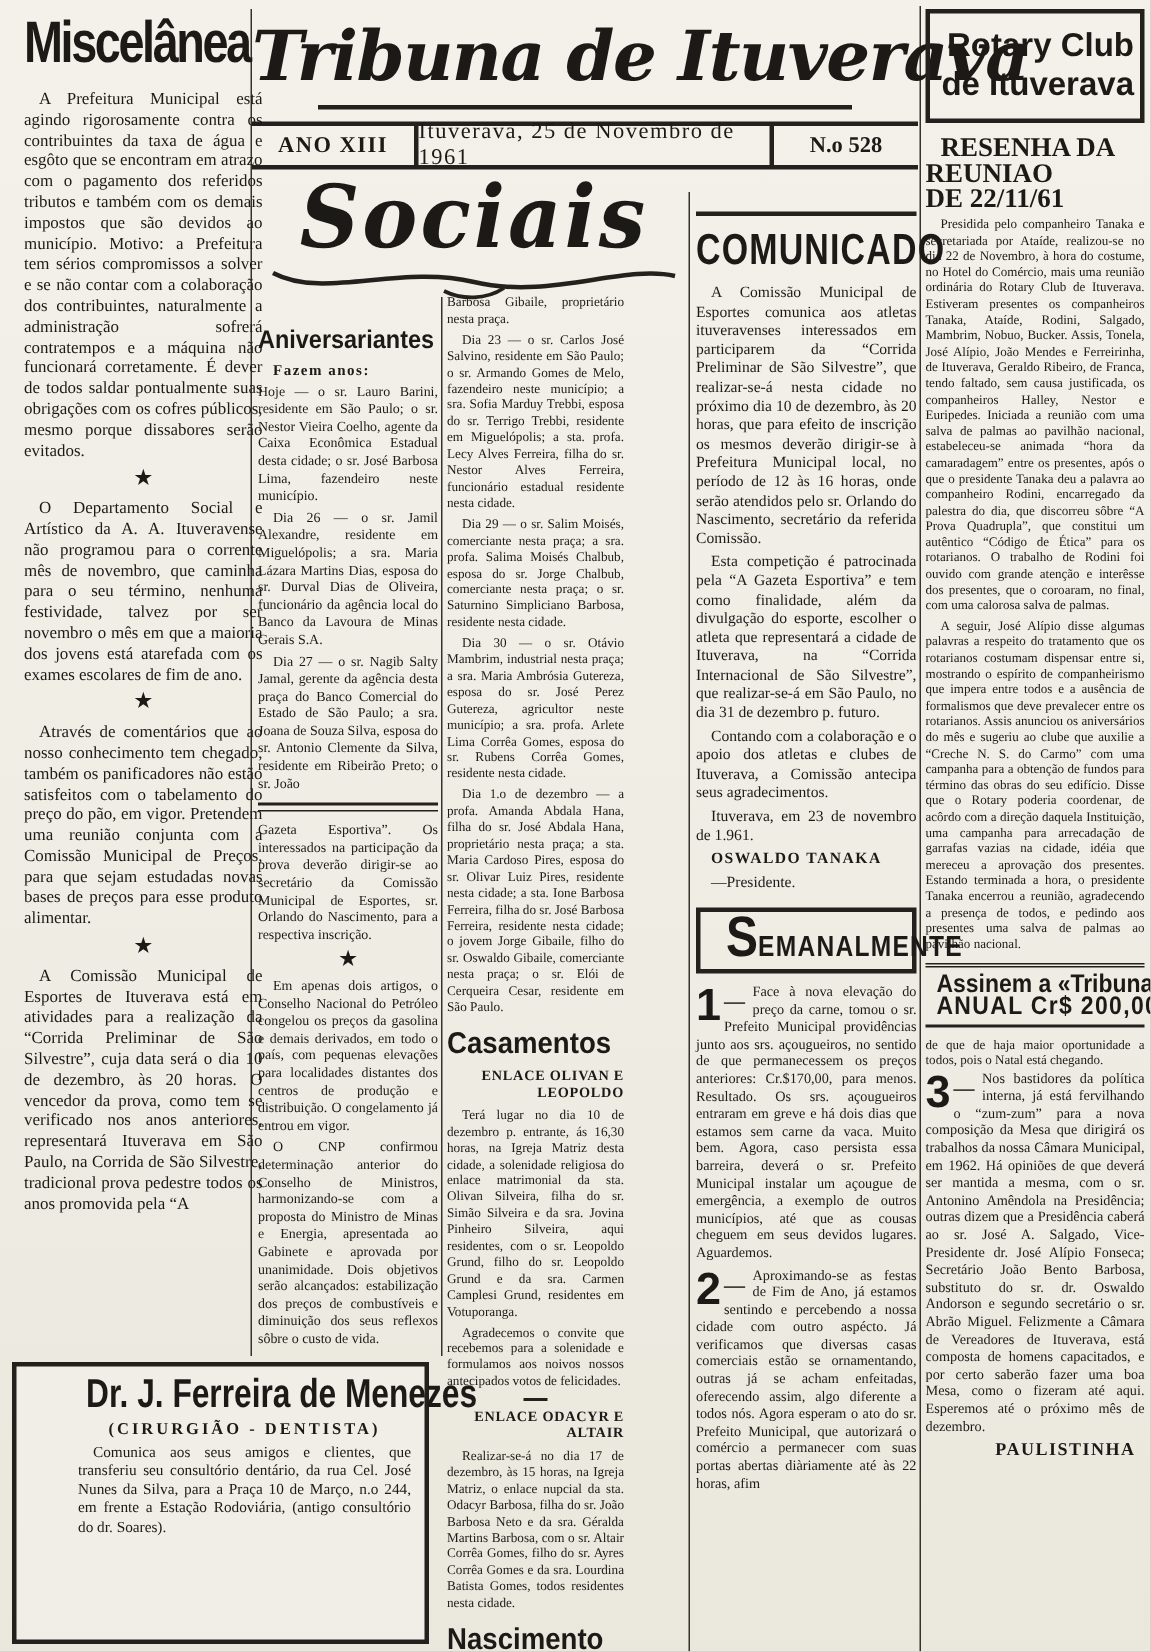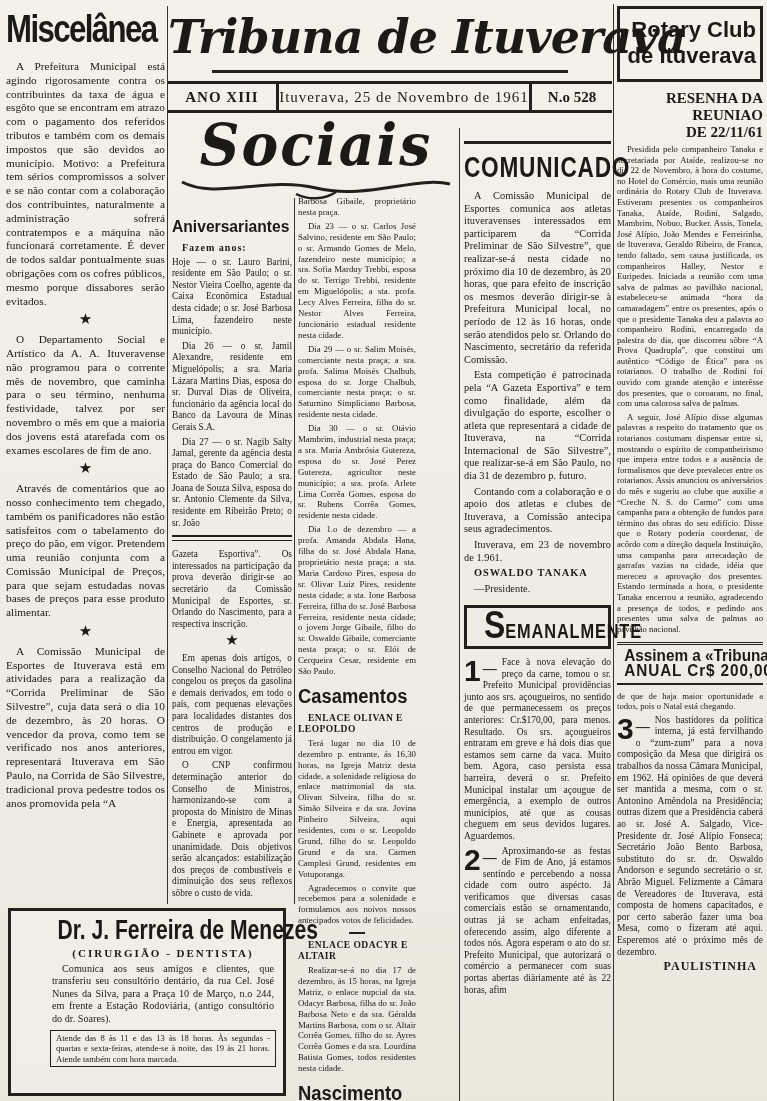--- a/index.html
+++ b/index.html
@@ -16,68 +16,68 @@
   .masthead-title{position:absolute;left:168px;top:10px;width:444px;text-align:center;
         font-family:"DejaVu Serif",serif;font-style:italic;font-weight:bold;
         font-size:46px;letter-spacing:-1px;white-space:nowrap;}
   .masthead-underline{position:absolute;left:212px;top:70px;width:356px;height:3px;background:#23211d;}
   .date-bar{position:absolute;left:168px;top:81px;width:444px;height:32px;box-sizing:border-box;
         border-top:3px solid #23211d;border-bottom:3px solid #23211d;display:flex;align-items:stretch;
         font-size:15px;}
   .date-cell{display:flex;align-items:center;justify-content:center;}
   .date-ano{width:108px;border-right:3px solid #23211d;font-weight:bold;letter-spacing:1px;}
   .date-mid{flex:1;border-right:3px solid #23211d;letter-spacing:1px;}
-  .date-num{width:80px;font-weight:bold;}
+  .date-num{width:96px;font-weight:bold;}
   
   .sociais{position:absolute;left:176px;top:110px;width:280px;height:86px;text-align:center;}
   .sociais-text{font-family:"DejaVu Serif",serif;font-style:italic;font-weight:bold;
         font-size:55px;line-height:70px;letter-spacing:2px;transform:scaleY(1.05);display:inline-block;}
   .sociais svg{position:absolute;left:0;bottom:-4px;}
   
   .col{position:absolute;text-align:justify;}
   .col p{margin:0 0 3px 0;text-indent:10px;hyphens:auto;}
   .col p.noindent{text-indent:0;}
   .star{display:block;text-align:center;font-size:15px;margin:5px 0 6px 0;text-indent:0 !important;}
   .double-rule{height:3px;border-top:2px solid #23211d;border-bottom:1px solid #23211d;margin:6px 0 8px 0;}
   .heavy-rule{height:3px;background:#23211d;margin:5px 0 6px 0;}
   .dash-divider{width:16px;height:2px;background:#23211d;margin:6px auto 6px auto;}
   
-  .left-col{left:6px;top:8px;width:159px;font-size:11.3px;line-height:13.8px;}
+  .left-col{left:16px;top:8px;width:159px;font-size:11.3px;line-height:13.8px;}
   .misc-title{font-family:"Liberation Sans",sans-serif;font-weight:bold;font-size:39px;
         letter-spacing:-2px;transform:scaleX(0.8);transform-origin:left;white-space:nowrap;
         margin:0 0 10px 0;line-height:42px;}
   
   .col1{left:172px;top:216px;width:120px;font-size:9.3px;line-height:11.6px;}
   .col2{left:298px;top:196px;width:118px;font-size:8.8px;line-height:10.9px;}
   .col3{left:464px;top:136px;width:147px;font-size:10.4px;line-height:12.6px;}
   .right-col{left:617px;top:6px;width:146px;font-size:8.7px;line-height:10.6px;}
   .sec-h{font-family:"Liberation Sans",sans-serif;font-weight:bold;white-space:nowrap;
         transform-origin:left;margin:0 0 4px 0;text-indent:0;}
   .h-aniv{font-size:17px;transform:scaleX(0.92);line-height:22px;}
   .h-casa,.h-nasc{font-size:20px;transform:scaleX(0.92);line-height:26px;margin-top:6px;}
   .h-comu{font-size:29px;letter-spacing:1px;transform:scaleX(0.78);line-height:34px;margin:2px 0 6px 0;}
   .fazem{font-weight:bold;letter-spacing:1px;margin:0 0 4px 0;text-indent:0;font-size:10px;}
-  .enlace-title{text-align:left;font-weight:bold;font-size:9.5px;letter-spacing:0.5px;
+  .enlace-title{text-align:right;font-weight:bold;font-size:9.5px;letter-spacing:0.5px;
         margin:4px 0 3px 0;text-indent:0;}
   .sig{text-indent:0;margin:2px 0;}
   .sig-name{font-weight:bold;letter-spacing:1px;}
   
   .sem-box{border:3px solid #23211d;margin:10px 0 8px 0;padding:2px 2px 4px 2px;text-align:center;}
   .sem-line{display:inline-flex;align-items:baseline;transform:scaleX(0.84);transform-origin:center;
         font-family:"Liberation Sans",sans-serif;font-weight:bold;white-space:nowrap;}
   .sem-s{font-size:38px;line-height:30px;}
   .sem-rest{font-size:19.5px;letter-spacing:1px;}
   .sem-item{text-indent:0 !important;font-size:9.5px;line-height:11.6px;margin-bottom:8px;}
   .item-num{float:left;font-family:"Liberation Sans",sans-serif;font-weight:bold;
         font-size:30px;line-height:24px;margin:2px 2px 0 0;}
   .item-dash{float:left;font-weight:bold;font-size:14px;line-height:20px;margin:2px 5px 0 0;}
   
   .rotary-box{border:3px solid #23211d;padding:8px 4px 10px 4px;text-align:right;margin-bottom:8px;}
   .rotary-title{font-family:"Liberation Sans",sans-serif;font-weight:bold;font-size:22px;line-height:26px;}
-  .resenha{text-align:right;font-weight:bold;font-size:15px;line-height:17px;margin:2px 0 8px 0;text-indent:0;}
+  .resenha{text-align:left;font-weight:bold;font-size:18px;line-height:17px;margin:2px 0 8px 0;text-indent:0;}
   .assinem-block{border-top:3px double #23211d;border-bottom:2px solid #23211d;
         padding:6px 0 6px 0;margin:8px 0 6px 0;text-align:center;}
   .assinem-1{font-family:"Liberation Sans",sans-serif;font-weight:bold;font-size:17px;
         transform:scaleX(0.9);transform-origin:center;white-space:nowrap;}
   .assinem-2{font-family:"Liberation Sans",sans-serif;font-weight:bold;font-size:17px;
         margin-top:4px;letter-spacing:1px;white-space:nowrap;transform:scaleX(0.9);transform-origin:center;}
   .byline{text-align:right;font-weight:bold;font-size:12px;letter-spacing:1px;padding-right:6px;text-indent:0;}
   
   .ad-box{position:absolute;left:8px;top:908px;width:278px;height:188px;box-sizing:border-box;
         border:3px solid #23211d;background:rgba(255,255,255,0.25);text-align:center;padding-top:5px;padding-left:32px;}
@@ -202,16 +202,15 @@
       <span class="item-dash">—</span>
       <span>Nos bastidores da política interna, já está fervilhando o “zum-zum” para a nova composição da Mesa que dirigirá os trabalhos da nossa Câmara Municipal, em 1962. Há opiniões de que deverá ser mantida a mesma, com o sr. Antonino Amêndola na Presidência; outras dizem que a Presidência caberá ao sr. José A. Salgado, Vice-Presidente dr. José Alípio Fonseca; Secretário João Bento Barbosa, substituto do sr. dr. Oswaldo Andorson e segundo secretário o sr. Abrão Miguel. Felizmente a Câmara de Vereadores de Ituverava, está composta de homens capacitados, e por certo saberão fazer uma boa Mesa, como o fizeram até aqui. Esperemos até o próximo mês de dezembro.</span>
     </p>
     <p class="byline">PAULISTINHA</p>
   </div>
 
   <div class="ad-box">
     <div class="ad-title">Dr. J. Ferreira de Menezes</div>
     <div class="ad-sub">(CIRURGIÃO - DENTISTA)</div>
     <div class="ad-body">Comunica aos seus amigos e clientes, que transferiu seu consultório dentário, da rua Cel. José Nunes da Silva, para a Praça 10 de Março, n.o 244, em frente a Estação Rodoviária, (antigo consultório do dr. Soares).</div>
-    <div class="ad-note">Atende das 8 às 11 e das 13 às 18 horas. Às segundas - quartas e sexta-feiras, atende-se à noite, das 19 às 21 horas. Atende também com hora marcada.</div>
   </div>
 
 </div>
 
 </body></html>

